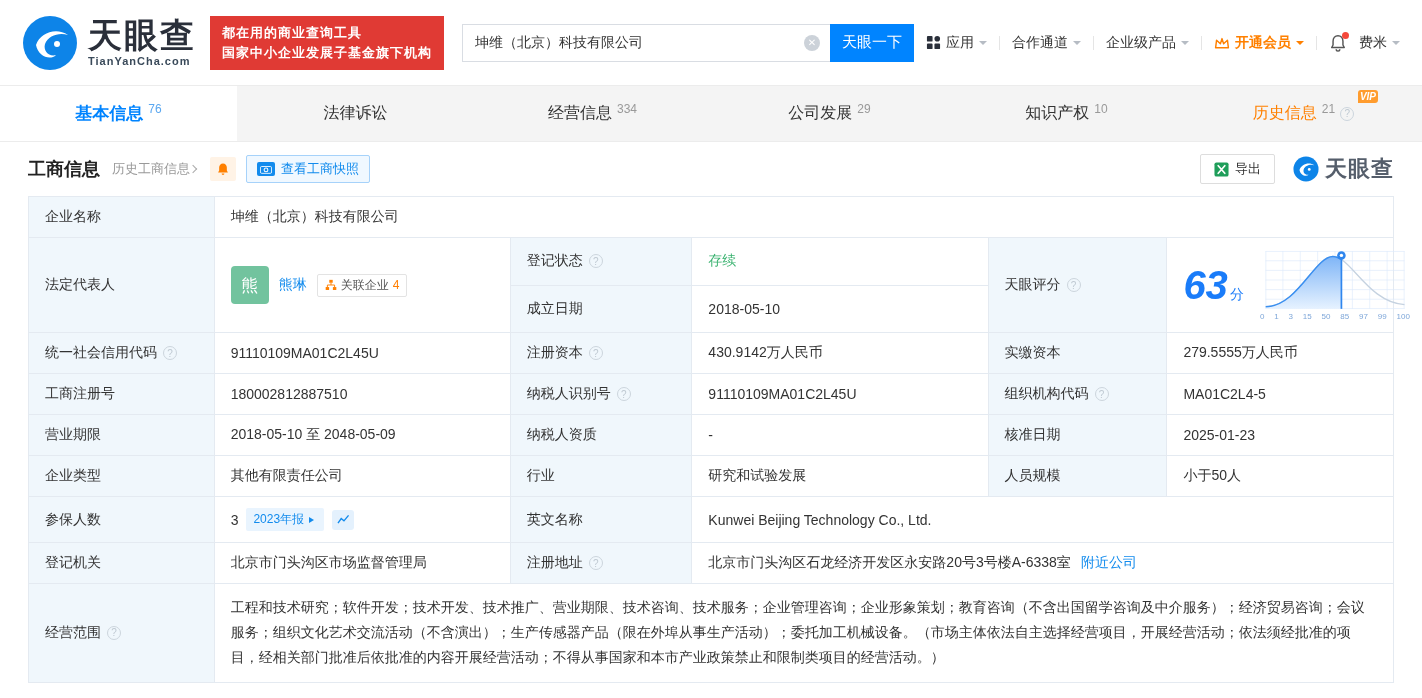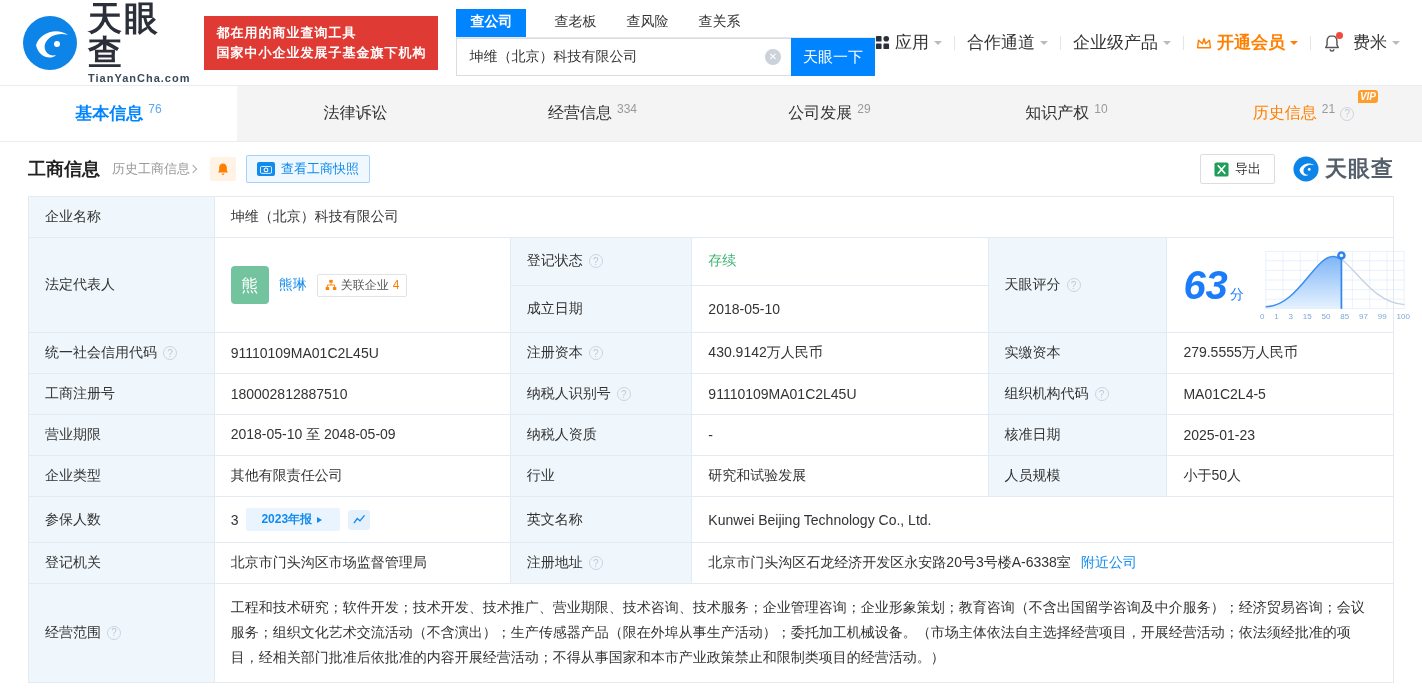--- a/index.html
+++ b/index.html
@@ -21,21 +21,21 @@
   .search-row { display:flex; margin-top:0; }
   .search-input-wrap { position:relative; flex:1; }
   .search-input { width:100%; height:38px; border:1px solid #d9dde3; border-right:none;
     font-size:14px; padding:0 34px 0 12px; color:#333; outline:none;
     font-family:"Liberation Sans","DejaVu Sans",sans-serif; }
   .clear-btn { position:absolute; right:10px; top:11px; width:16px; height:16px; border-radius:50%;
     background:#ccd2d9; color:#fff; font-size:10px; display:flex; align-items:center;
     justify-content:center; cursor:pointer; line-height:1; }
   .search-btn { width:84px; height:38px; background:#0084ff; color:#fff; border:none;
     font-size:15px; cursor:pointer; font-family:inherit; }
-  .top-nav { margin-left:auto; display:flex; align-items:center; gap:12px; font-size:17px; color:#333; white-space:nowrap; }
+  .top-nav { margin-left:auto; display:flex; align-items:center; gap:12px; font-size:14px; color:#333; white-space:nowrap; }
   .nav-item { display:flex; align-items:center; gap:5px; cursor:pointer; }
   .caret { width:0; height:0; border:4px solid transparent; border-top-color:#b6bcc4; margin-top:4px; }
   .caret.orange { border-top-color:#ff8000; }
   .nav-sep { width:1px; height:14px; background:#e5e5e5; }
   .vip-nav { color:#ff8000; font-weight:bold; }
   .bell-wrap { position:relative; cursor:pointer; display:flex; }
   .bell-dot { position:absolute; top:-2px; right:-2px; width:7px; height:7px; border-radius:50%; background:#f5483b; }
 
   
   .page-tabs { height:57px; background:#f4f4f4; border-top:1px solid #ececec;
@@ -83,21 +83,21 @@
 
   .rep { display:flex; align-items:center; gap:10px; }
   .avatar { width:38px; height:38px; border-radius:4px; background:#72c39e; color:#fff;
     font-size:17px; display:flex; align-items:center; justify-content:center; }
   .rel-badge { display:flex; align-items:center; gap:4px; border:1px solid #e3e3e3;
     padding:2px 7px; font-size:12px; color:#555; border-radius:2px; cursor:pointer; }
   .rel-cnt { color:#ff7e00; }
 
   .ins-wrap { display:flex; align-items:center; gap:8px; }
   .report-badge { display:flex; align-items:center; gap:3px; background:#e9f4fe; color:#128bed;
-    font-size:12px; padding:3px 15px; border-radius:2px; cursor:pointer;font-weight:bold; }
+    font-size:12px; padding:3px 7px; border-radius:2px; cursor:pointer; }
   .tri-r { width:0; height:0; border:3.5px solid transparent; border-left:5px solid #128bed; margin-left:2px; }
   .chart-chip { width:22px; height:20px; background:#e4f1fd; border-radius:3px;
     display:flex; align-items:center; justify-content:center; cursor:pointer; }
 
   .score { display:flex; align-items:center; gap:16px; }
   .score-num-wrap { display:flex; align-items:baseline; color:#1a7cf9; }
   .score-num { font-size:40px; font-weight:bold; font-style:italic; line-height:1; }
   .score-unit { font-size:14px; margin-left:2px; }
   .chart-wrap { display:flex; flex-direction:column; width:150px; }
   .score-axis { display:flex; justify-content:space-between; font-size:8px; color:#7fa7d9; margin-top:1px; }
@@ -120,26 +120,20 @@
       <div class="logo-text-main">天眼查</div>
       <div class="logo-text-sub">TianYanCha.com</div>
     </div>
   </div>
   <div class="slogan-box">
     <div>都在用的商业查询工具</div>
     <div>国家中小企业发展子基金旗下机构</div>
   </div>
 
   <div class="search-block">
-    <div class="search-tabs">
-      <span class="stab active">查公司</span>
-      <span class="stab">查老板</span>
-      <span class="stab">查风险</span>
-      <span class="stab">查关系</span>
-    </div>
     <div class="search-row">
       <div class="search-input-wrap">
         <input class="search-input" type="text" value="坤维（北京）科技有限公司" style="">
         <span class="clear-btn">✕</span>
       </div>
       <button class="search-btn">天眼一下</button>
     </div>
   </div>
 
   <nav class="top-nav">

